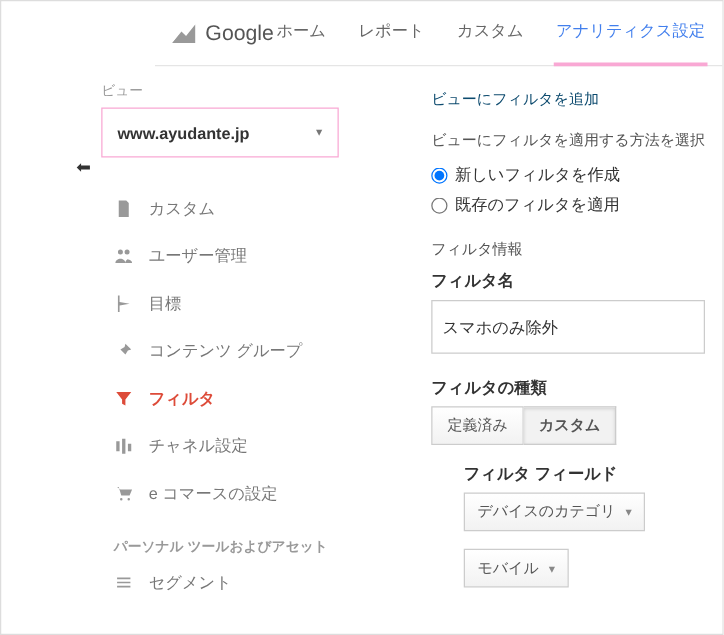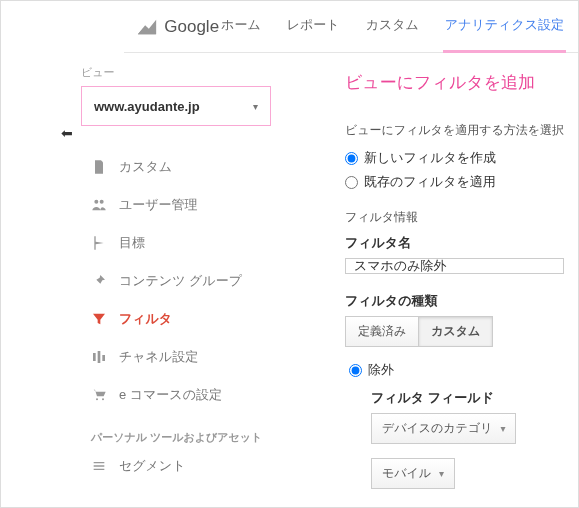--- a/index.html
+++ b/index.html
@@ -29,29 +29,29 @@
 .view-select .caret { color: #777; font-size: 10px; }
 
 .side-list { margin-top: 22px; }
 .side-item { display: flex; align-items: center; gap: 12px; padding: 10px 6px 10px 10px; color: #777; font-size: 13px; cursor: pointer; }
 .side-item .icon { width: 16px; height: 16px; display: flex; align-items: center; justify-content: center; }
 .side-item.active { color: #dd4b39; font-weight: bold; }
 .side-item.active .icon svg path { fill: #dd4b39; }
 .side-group-label { color: #999; font-size: 11px; margin: 16px 0 2px 10px; font-weight: bold; }
 
 .main { flex: 1; padding: 18px 14px; overflow: hidden; }
-.main h1 { font-size: 17px; font-weight: 400; color: #ec4899; margin-bottom: 28px; }
+.main h1 { font-size: 12px; font-weight: 400; color: #0c4a6e; margin-bottom: 16px; }
 .sub-label { font-size: 12px; color: #555; margin-bottom: 10px; }
 
 .radio-row { display: flex; align-items: center; gap: 6px; margin: 6px 0; font-size: 13px; color: #333; }
 .radio-row input { margin: 0; }
 .section-label { font-size: 12px; color: #555; margin: 18px 0 8px 0; }
 .field-label { font-size: 13px; font-weight: bold; color: #333; margin-bottom: 6px; }
 
-.text-input { width: 100%; height: 16px; border: 1px solid #ccc; padding: 0 8px; font-size: 13px; color: #333; }
+.text-input { width: 100%; height: 43px; border: 1px solid #ccc; padding: 0 8px; font-size: 13px; color: #333; }
 .text-input::placeholder { color: #555; }
 
 .tab-row { display: flex; margin-top: 6px; }
 .tab-btn { border: 1px solid #ccc; background: linear-gradient(#fff,#f2f2f2); padding: 6px 12px; font-size: 12px; color: #555; cursor: pointer; }
 .tab-btn + .tab-btn { border-left: none; }
 .tab-btn.active { background: #f2f2f2; font-weight: bold; box-shadow: inset 0 1px 3px rgba(0,0,0,.15); }
 
 .exclude-block { margin-top: 14px; padding-left: 4px; }
 .sub-field-label { font-size: 13px; font-weight: bold; color: #333; margin: 10px 0 6px 22px; }
 .drop-btn { display: inline-flex; align-items: center; gap: 8px; border: 1px solid #ccc; background: linear-gradient(#fff,#f2f2f2); padding: 6px 10px; font-size: 12px; color: #555; cursor: pointer; margin-left: 22px; }
@@ -184,24 +184,20 @@
       <div class="field-label">フィルタ名</div>
       <input class="text-input" type="text" value="スマホのみ除外" style="">
 
       <div class="section-label field-label" style="margin-top:18px;">フィルタの種類</div>
       <div class="tab-row">
         <div class="tab-btn">定義済み</div>
         <div class="tab-btn active">カスタム</div>
       </div>
 
       <div class="exclude-block">
-        <label class="radio-row">
-          <input type="radio" checked="" style="">
-          <span>除外</span>
-        </label>
         <div class="sub-field-label">フィルタ フィールド</div>
         <div class="drop-btn">
           <span>デバイスのカテゴリ</span>
           <span class="caret">▾</span>
         </div>
         <br>
         <div class="drop-btn small">
           <span>モバイル</span>
           <span class="caret">▾</span>
         </div>

